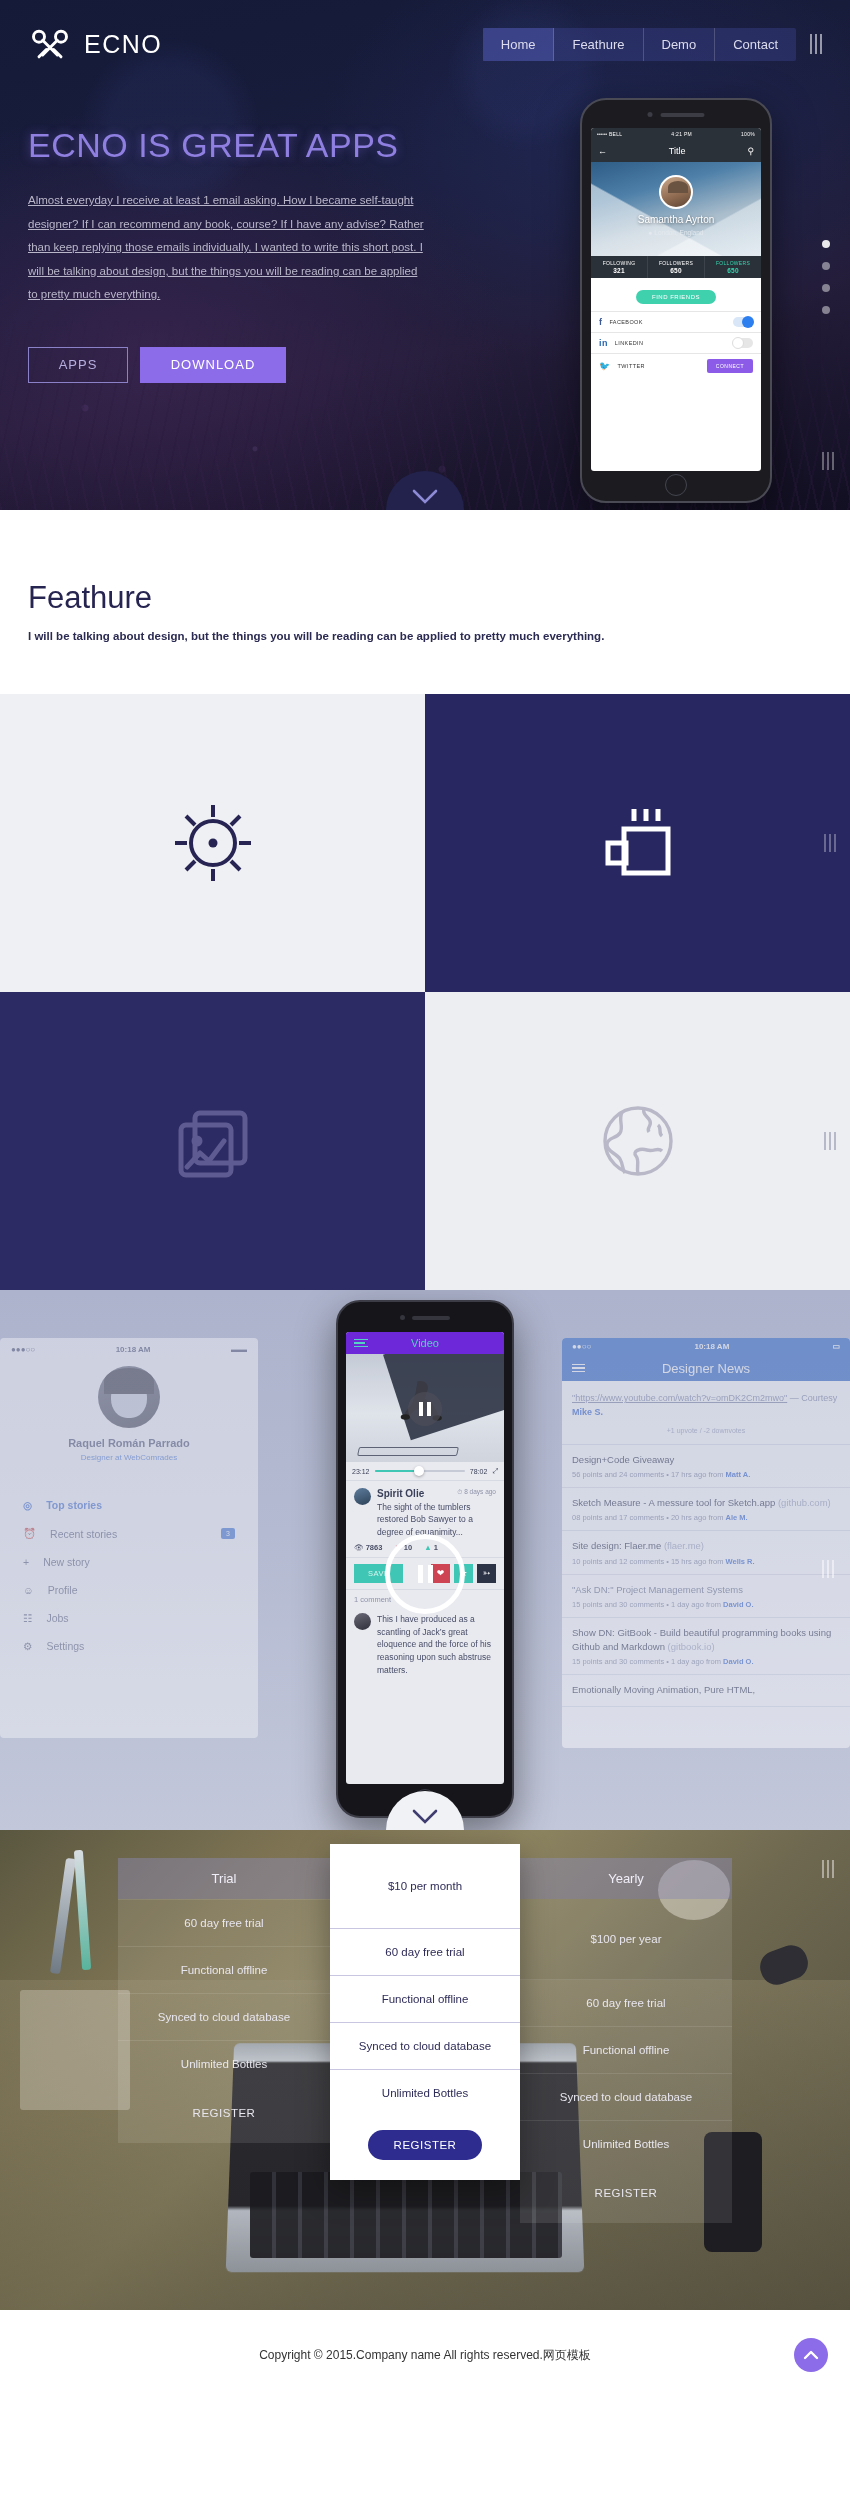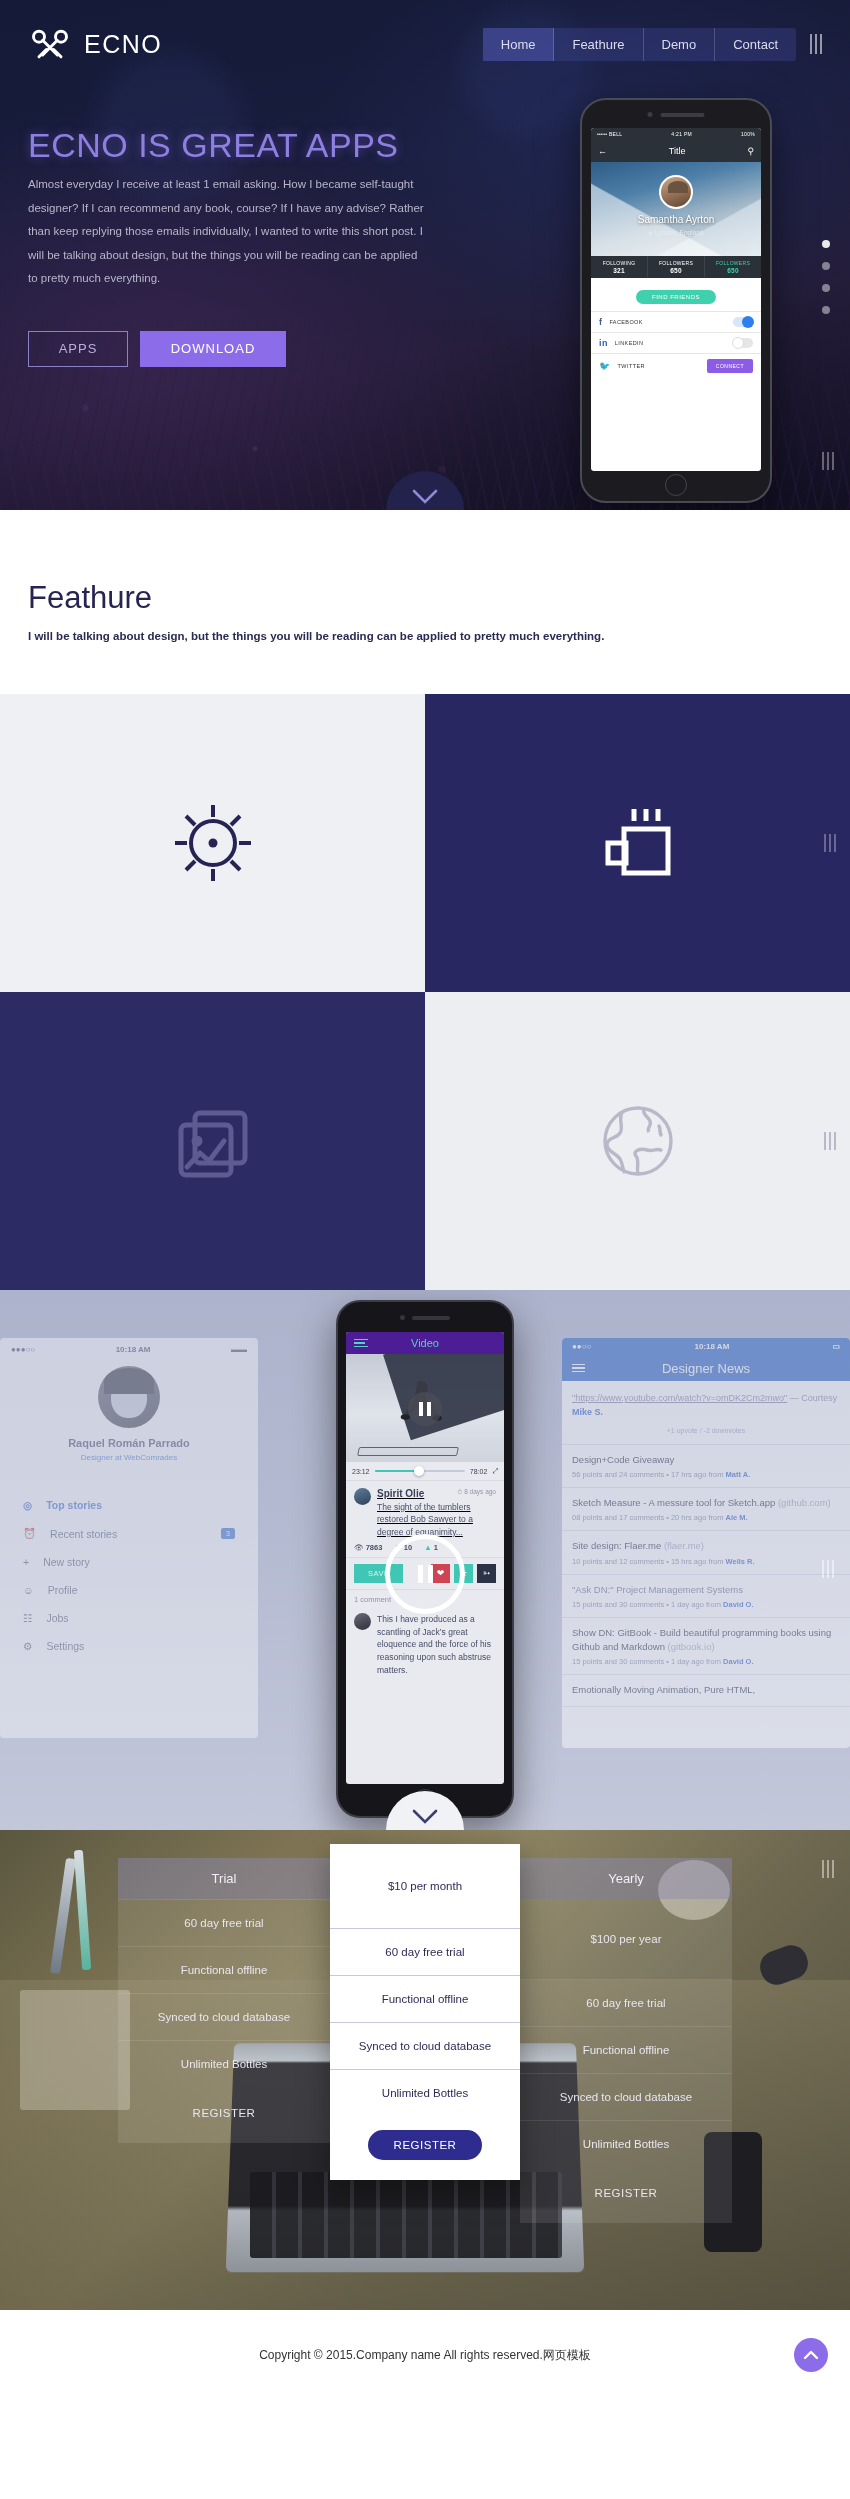--- a/index.html
+++ b/index.html
@@ -67,21 +67,21 @@
   .burger { margin-left:14px; display:flex; gap:3px; }
   .burger i { display:block; width:2px; height:20px; background:rgba(255,255,255,.55); }
 
   
   .hero-body { position:relative; z-index:4; padding: 60px 0 0 28px; width: 460px; }
   .hero-title {
     font-size: 34px; color:#8f7fe0; font-weight:400; letter-spacing:.5px;
     text-shadow: 0 0 10px rgba(120,100,220,.5);
   }
   .hero-sub {
-    margin-top: 8px; color:#b9b6c9; font-size:11.5px; line-height: 2.05; width: 400px;
+    margin-top: 24px; color:#b9b6c9; font-size:11.5px; line-height: 2.05; width: 400px; text-decoration: underline;
   }
   .hero-btns { margin-top: 40px; display:flex; gap:12px; }
   .btn-ghost {
     width:100px; height:36px; border:1px solid #8b81c9; color:#b7b0e0;
     display:flex; align-items:center; justify-content:center; font-size:13px;
     letter-spacing:1px; background:transparent; cursor:pointer;
   }
   .btn-solid {
     width:146px; height:36px; background:#8c6ce8; color:#fff;
     display:flex; align-items:center; justify-content:center; font-size:13px;
@@ -221,21 +221,21 @@
     position:absolute; left:50%; transform:translateX(-50%); top:10px;
     width:178px; height:518px; background:#15151a; border-radius:24px;
     border:2px solid #3c3c46; box-shadow:0 16px 40px rgba(0,0,0,.45);
     padding:30px 8px 32px 8px; z-index:6;
   }
   .dc-notch{position:absolute;top:13px;left:50%;transform:translateX(-50%);display:flex;align-items:center;gap:7px;}
   .dc-notch i{width:5px;height:5px;border-radius:50%;background:#35353e;}
   .dc-notch b{display:block;width:38px;height:4px;border-radius:3px;background:#35353e;}
   .dc-home{position:absolute;bottom:5px;left:50%;transform:translateX(-50%);width:22px;height:22px;border-radius:50%;border:1.5px solid #3d3d48;}
   .dc-screen{width:100%;height:100%;background:#e9eaf0;border-radius:3px;overflow:hidden;position:relative;}
-  .dc-top{background:#4c1d95;height:22px;display:flex;align-items:center;justify-content:center;color:#56d2c4;font-size:11px;position:relative;}
+  .dc-top{background:#6d28d9;height:22px;display:flex;align-items:center;justify-content:center;color:#56d2c4;font-size:11px;position:relative;}
   .dc-top .mn{position:absolute;left:8px;display:flex;flex-direction:column;gap:2px;}
   .dc-top .mn i{display:block;height:1.6px;background:#56d2c4;}
   .dc-video{height:108px;position:relative;background:linear-gradient(180deg,#c5cbd6 0%,#dfe3ea 55%,#cfd4dd 100%);overflow:hidden;}
   .dc-video:before{content:"";position:absolute;right:-10px;top:-20px;width:120px;height:90px;background:#2c3344;transform:rotate(-18deg);opacity:.9;}
   .dc-skater{position:absolute;left:50%;top:22px;transform:translateX(-50%);width:58px;height:56px;}
   .dc-pause{position:absolute;left:50%;top:38px;transform:translateX(-50%);width:34px;height:34px;border-radius:50%;background:rgba(80,80,90,.6);display:flex;align-items:center;justify-content:center;gap:4px;}
   .dc-pause i{width:4px;height:14px;background:#fff;display:block;}
   .dc-bar{display:flex;align-items:center;gap:5px;padding:5px 6px;background:#e9eaf0;font-size:7px;color:#3a3f55;}
   .dc-track{flex:1;height:2px;background:#c6cad6;position:relative;border-radius:2px;}
   .dc-track .fill{position:absolute;left:0;top:0;height:2px;width:46%;background:#3fc6b4;border-radius:2px;}
@@ -626,21 +626,21 @@
           <span class="dc-track">
             <i class="fill"></i>
             <i class="knob"></i>
           </span>
           <span>78:02</span>
           <span>⤢</span>
         </div>
         <div class="dc-post">
           <div class="dc-ph">
             <span class="dc-av"></span>
-            <div style="flex:1;text-decoration:underline;">
+            <div style="flex:1;">
               <div class="dc-title">
                 <span class="dc-time">
                   <span>⏱</span>
                   <span>8 days ago</span>
                 </span>
                 <span>Spirit Olie</span>
               </div>
               <div class="dc-body">The sight of the tumblers restored Bob Sawyer to a degree of equanimity...</div>
             </div>
           </div>

